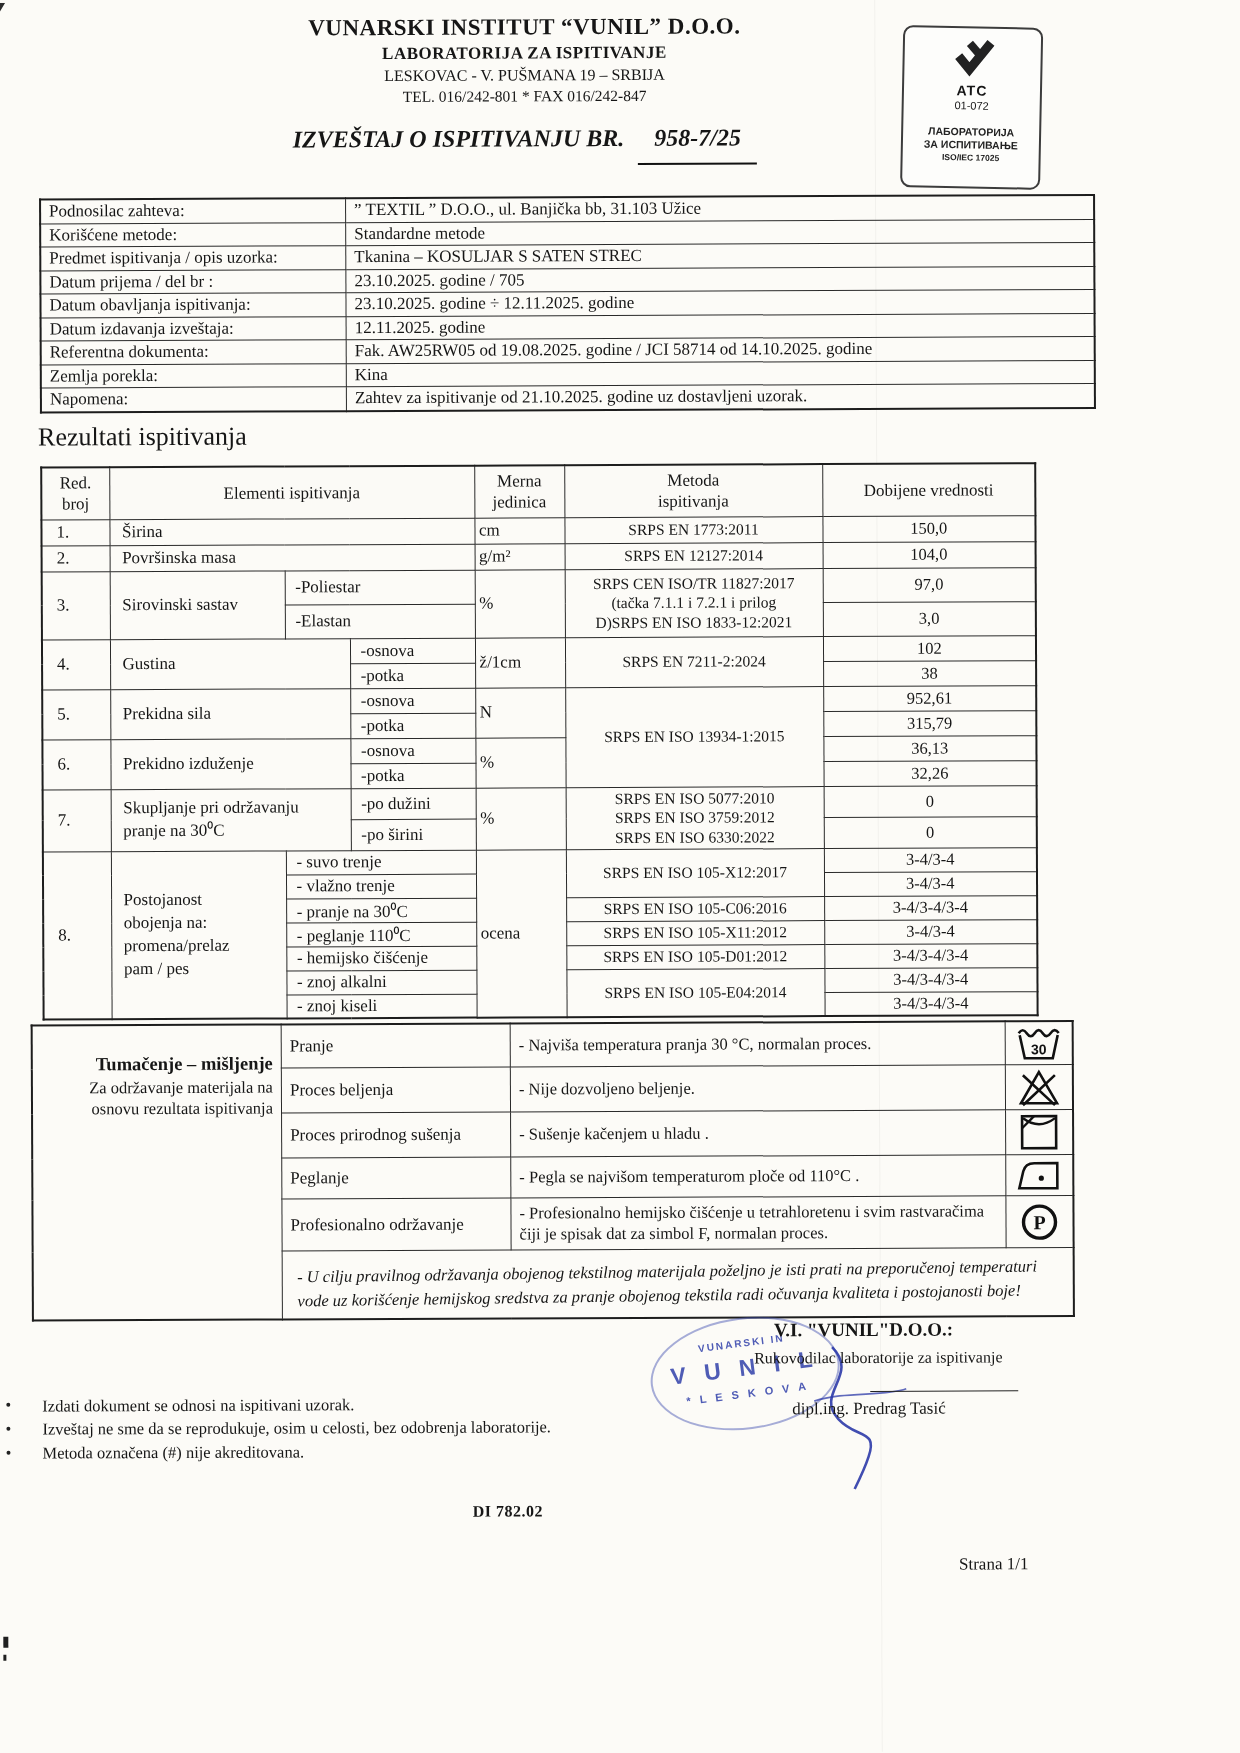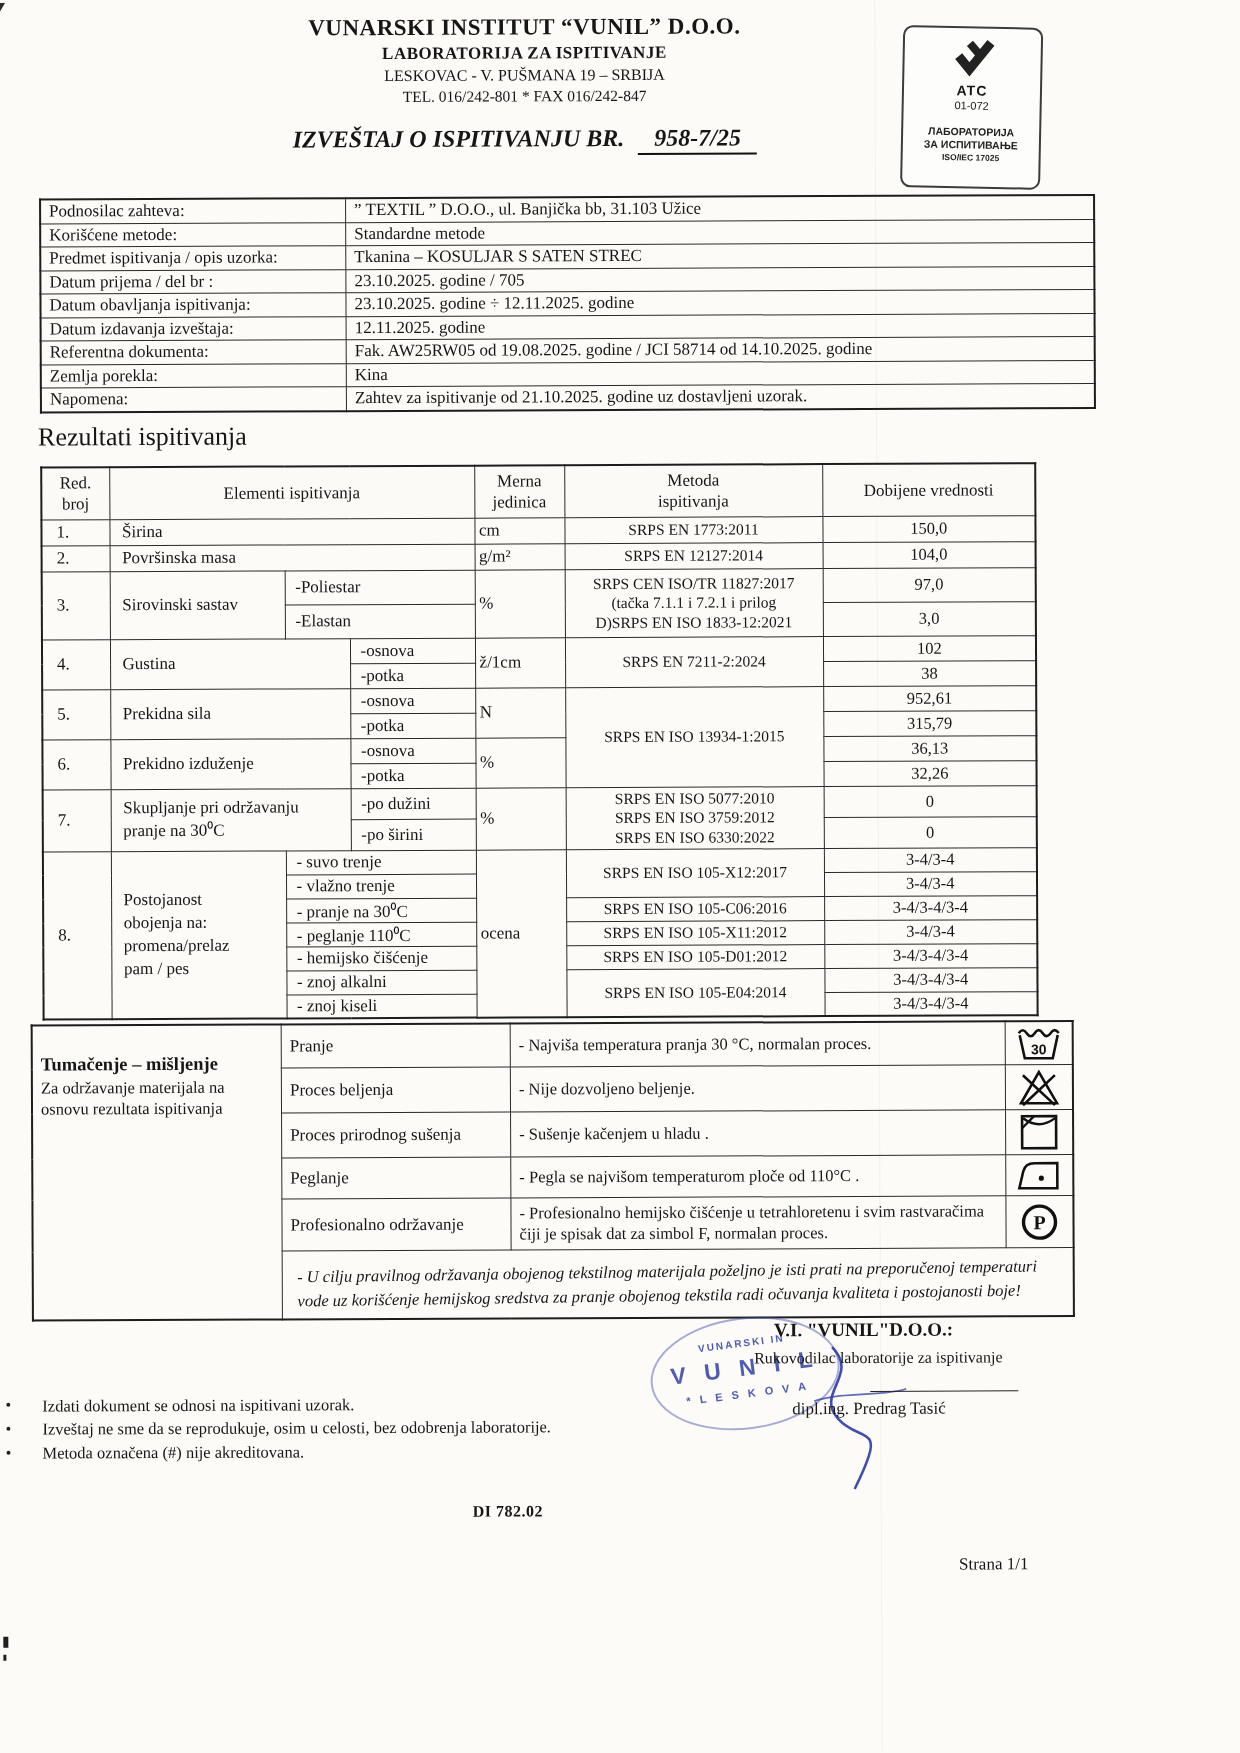--- a/index.html
+++ b/index.html
@@ -17,21 +17,21 @@
     font-style:italic;font-weight:900;font-size:37px;letter-spacing:3px;color:#111;line-height:1;}
   .brand-name::after{content:"";position:absolute;inset:0;
     background:repeating-linear-gradient(180deg,transparent 0 3px,rgba(252,251,247,.95) 3px 4.5px);}
   .brand-addr{font-family:"Liberation Sans",sans-serif;font-size:9px;color:#333;margin-top:1px;}
   .header-center{position:absolute;left:248px;top:14px;width:560px;text-align:center;}
   .hc1{font-size:23px;font-weight:bold;letter-spacing:.5px;}
   .hc2{font-size:17px;font-weight:bold;margin-top:3px;letter-spacing:.5px;}
   .hc3{font-size:16px;margin-top:3px;}
   .hc4{font-size:15.5px;margin-top:3px;}
   .report-title{margin-top:20px;font-size:24px;font-weight:bold;font-style:italic;white-space:nowrap;}
-  .report-no{border-bottom:2.5px solid #111;padding:0 16px 2px;margin-left:8px;}
+  .report-no{border-bottom:2.5px solid #111;padding:0 16px 12px;margin-left:8px;}
   .badge{position:absolute;left:905px;top:28px;width:136px;height:158px;border:2px solid #3c3c3c;
     border-radius:10px;text-align:center;transform:rotate(1.4deg);background:#fdfdfb;
     font-family:"Liberation Sans",sans-serif;}
   .badge .atc{font-weight:bold;font-size:14px;letter-spacing:1px;margin-top:2px;}
   .badge .num{font-size:11px;margin-top:1px;}
   .badge .cyr{font-size:10.5px;font-weight:bold;margin-top:14px;line-height:1.25;color:#222;}
   .badge .iso{font-size:8.5px;font-weight:bold;margin-top:1px;color:#222;}
   
   table{border-collapse:collapse;}
   .info{position:absolute;left:42px;top:196px;width:1056px;border:2.5px solid #1d1d1d;
@@ -47,21 +47,21 @@
   .results .cnum{text-align:left;padding-left:14px;}
   .results .name{padding-left:12px;}
   .results .sub{padding-left:10px;}
   .results .unit{text-align:left;}
   .results .method{text-align:center;font-size:15.5px;line-height:1.25;}
   .results .val{text-align:center;font-size:16.5px;}
   .nm-lines span{display:block;line-height:1.35;}
   
   .care{position:absolute;left:30px;top:1022px;width:1012px;border:2.5px solid #1d1d1d;table-layout:fixed;}
   .care td{border:1.2px solid #2a2a2a;font-size:17px;padding:2px 8px;overflow:hidden;}
-  .care .left{width:232px;text-align:left;vertical-align:top;padding-top:28px;margin-top:40px;}
+  .care .left{width:232px;text-align:right;vertical-align:top;padding-top:28px;margin-top:40px;}
   .care .lt{font-weight:bold;font-size:18.5px;}
   .care .ls{font-size:16.5px;line-height:1.3;margin-top:2px;}
   .care .clabel{width:212px;margin-top:43px;}
   .care .cdesc{width:478px;font-size:16.5px;line-height:1.25;}
   .care .cicon{width:62px;text-align:center;padding:2px;}
   .care .noterow{font-style:italic;font-size:16.5px;line-height:1.45;padding:6px 14px;
     transform:rotate(-0.6deg);}
   svg.cic{display:block;margin:0 auto;}
   
   .f-company{position:absolute;left:772px;top:1320px;width:290px;font-size:19px;font-weight:bold;}

